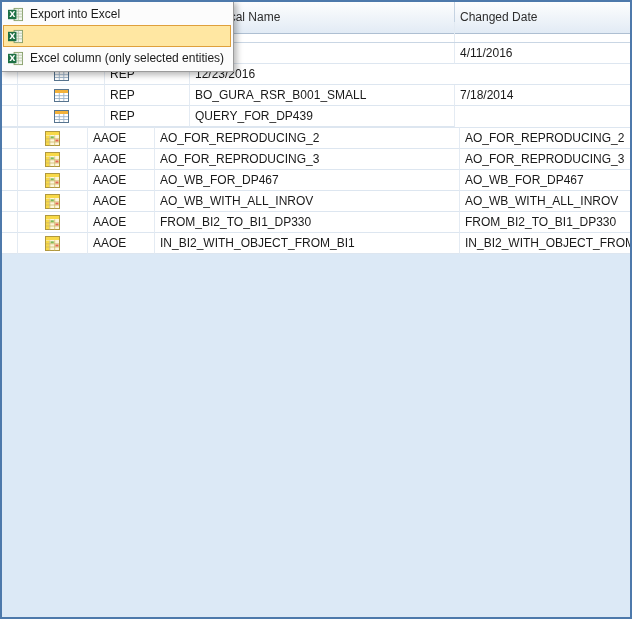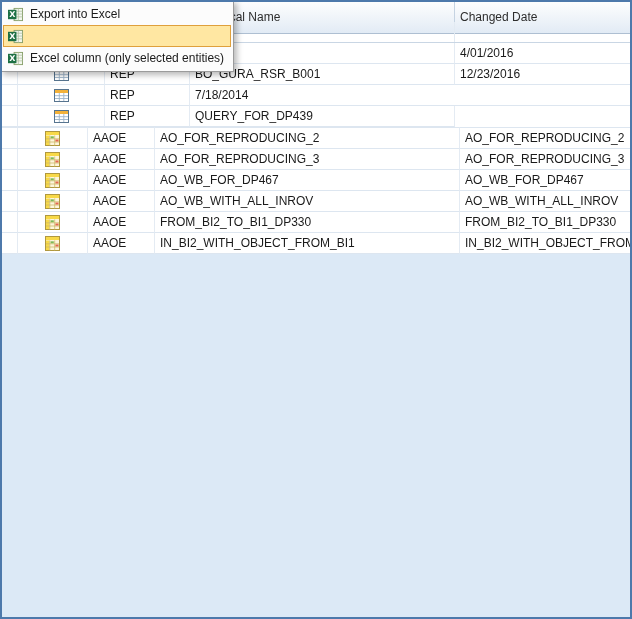--- a/index.html
+++ b/index.html
@@ -499,51 +499,51 @@
         </div>
     <div class="cell c-icon">
       <svg width="15" height="15" viewBox="0 0 15 15">
             <rect x="0.5" y="1.5" width="14" height="12" fill="#fff" stroke="#56748f"></rect>
             <rect x="1" y="2" width="13" height="3" fill="#f3b23a"></rect>
             <path d="M1 7.7h13M1 10.5h13M5.3 5v8M9.8 5v8" stroke="#9db4ca" stroke-width="0.9"></path>
           </svg>
     </div>
     <div class="cell c-type">REP</div>
     <div class="cell c-tname">F1_Q1</div>
-    <div class="cell c-date">4/01/2016</div>
+    <div class="cell c-date">4/11/2016</div>
   </div>
 
   <div class="row">
     <div class="cell c-ind">
           <span class="arrow">▶</span>
         </div>
     <div class="cell c-icon">
       <svg width="15" height="15" viewBox="0 0 15 15">
             <rect x="0.5" y="1.5" width="14" height="12" fill="#fff" stroke="#56748f"></rect>
             <rect x="1" y="2" width="13" height="3" fill="#f3b23a"></rect>
             <path d="M1 7.7h13M1 10.5h13M5.3 5v8M9.8 5v8" stroke="#9db4ca" stroke-width="0.9"></path>
           </svg>
     </div>
     <div class="cell c-type">REP</div>
-    <div class="cell c-tname">BO_GURA_RSR_B001</div>
     <div class="cell c-date">12/23/2016</div>
   </div>
 
   <div class="row">
     <div class="cell c-ind">
           <span class="arrow">▶</span>
         </div>
     <div class="cell c-icon">
       <svg width="15" height="15" viewBox="0 0 15 15">
             <rect x="0.5" y="1.5" width="14" height="12" fill="#fff" stroke="#56748f"></rect>
             <rect x="1" y="2" width="13" height="3" fill="#f3b23a"></rect>
             <path d="M1 7.7h13M1 10.5h13M5.3 5v8M9.8 5v8" stroke="#9db4ca" stroke-width="0.9"></path>
           </svg>
     </div>
     <div class="cell c-type">REP</div>
+    <div class="cell c-tname">BO_GURA_RSR_B001_SMALL</div>
     <div class="cell c-date">7/18/2014</div>
   </div>
 
   <div class="row">
     <div class="cell c-ind">
           <span class="arrow">▶</span>
         </div>
     <div class="cell c-icon">
       <svg width="15" height="15" viewBox="0 0 15 15">
             <rect x="0.5" y="1.5" width="14" height="12" fill="#fff" stroke="#56748f"></rect>

